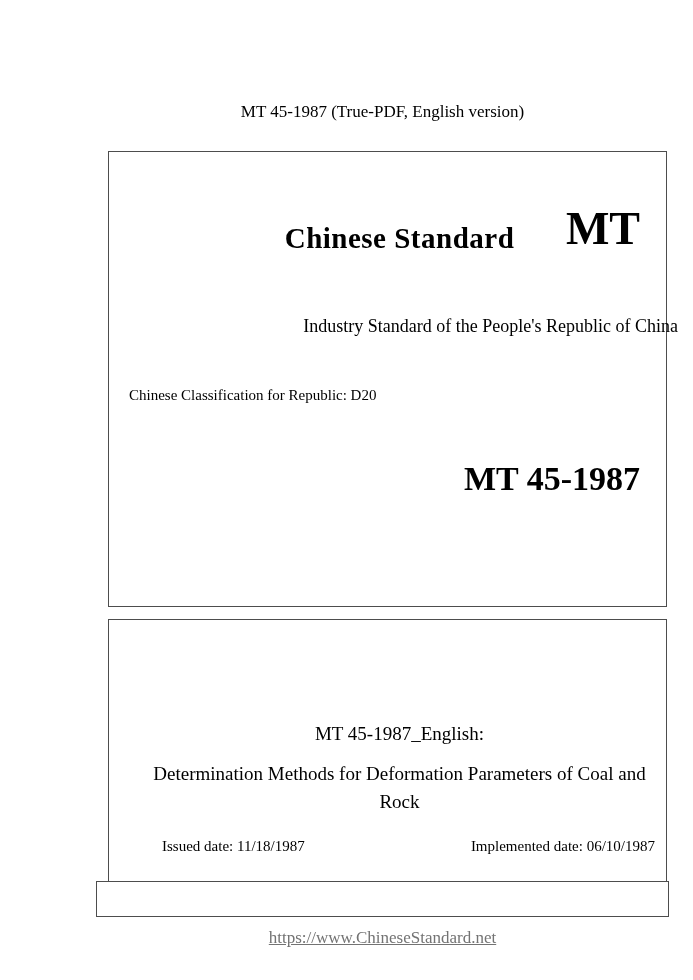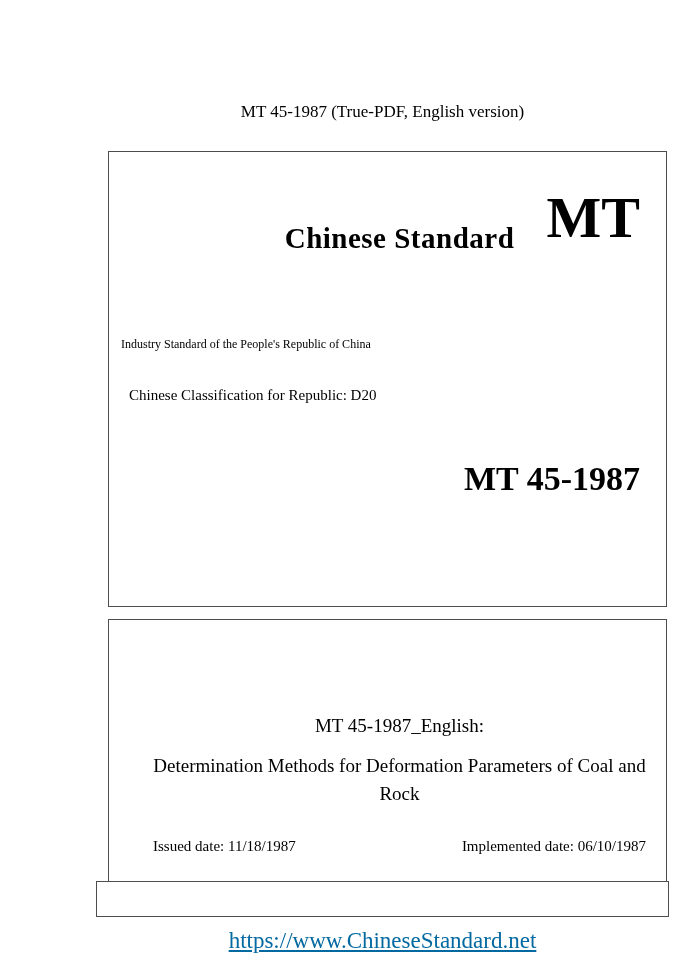--- a/index.html
+++ b/index.html
@@ -44,32 +44,32 @@
     top: 58px;
     left: 0;
     width: 100%;
     text-align: center;
     font-size: 29px;
     font-weight: bold;
     letter-spacing: 0.5px;
   }
   .code-logo {
     position: absolute;
-    top: 20px;
+    top: 38px;
     right: 14px;
-    font-size: 58px;
+    font-size: 46px;
     font-weight: bold;
   }
   .subtitle {
     position: absolute;
-    top: 173px;
+    top: 152px;
     left: 0;
     width: 100%;
-    text-align: left;
-    font-size: 12px;
+    text-align: right;
+    font-size: 18px;
   }
   .classification {
     position: absolute;
     top: 223px;
     left: 8px;
     font-size: 15px;
   }
   .standard-number {
     position: absolute;
     top: 296px;
@@ -78,32 +78,32 @@
     font-weight: bold;
   }
   .replacing {
     position: absolute;
     top: 408px;
     right: 8px;
     font-size: 17px;
   }
   .english-title {
     position: absolute;
-    top: 68px;
+    top: 76px;
     left: 0;
     width: 100%;
     text-align: center;
     font-size: 19px;
     line-height: 28px;
     padding: 0 10px;
   }
   .dates-row {
     position: absolute;
     bottom: 14px;
-    left: 0;
+    left: 9px;
     width: 100%;
     display: flex;
     justify-content: space-between;
     padding: 0 20px;
     font-size: 15px;
   }
   .empty-strip {
     position: absolute;
     left: 60px;
     top: 845px;
@@ -113,22 +113,22 @@
     background: #ffffff;
   }
   .footer {
     position: absolute;
     top: 892px;
     left: 0;
     width: 100%;
     text-align: center;
   }
   .footer a {
-    font-size: 23px;
-    color: #0369a1;
+    font-size: 17px;
+    color: #737373;
     text-decoration: underline;
     cursor: pointer;
   }
 </style>
 </head>
 <body>
 
 <div class="header-title">MT 45-1987 (True-PDF, English version)</div>
 
 <div class="main-box">

